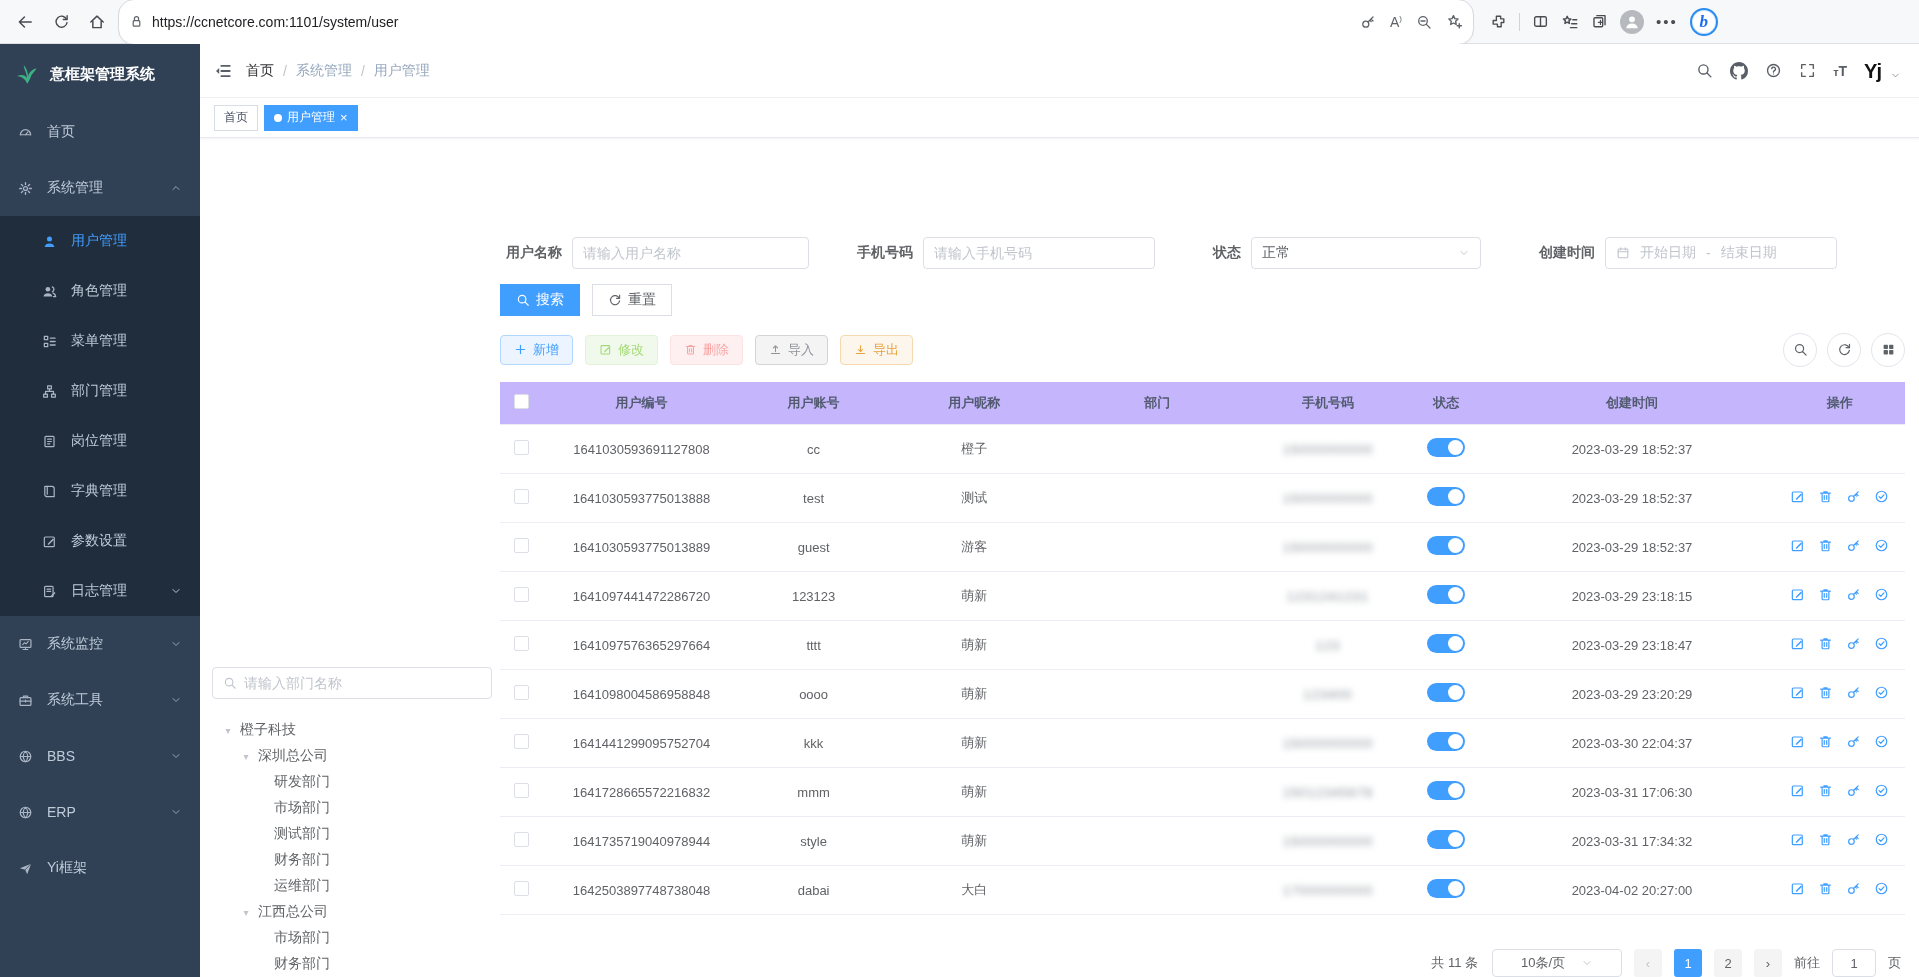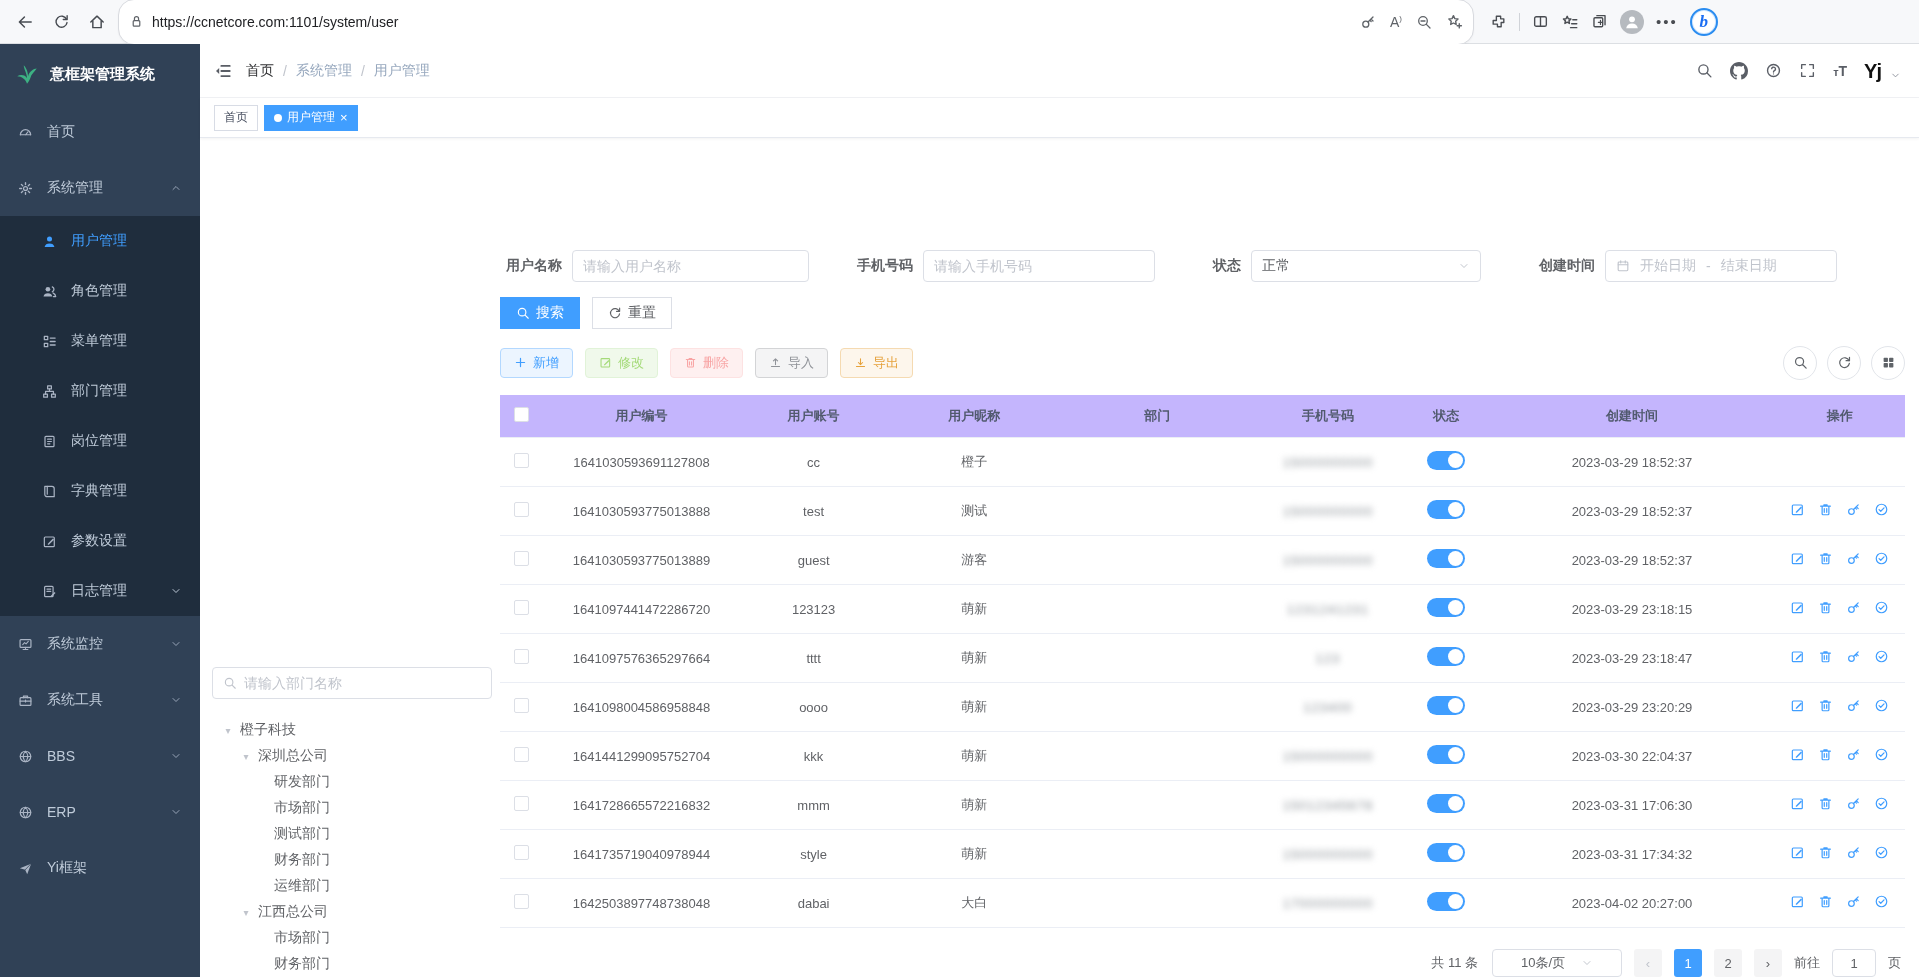--- a/index.html
+++ b/index.html
@@ -125,21 +125,21 @@
   .blur { filter:blur(3px); color:#8a9096; letter-spacing:1px; }
   .toggle { width:38px; height:19px; border-radius:10px; background:#409eff; position:relative;
     display:inline-block; cursor:pointer; }
   .toggle::after { content:""; position:absolute; right:2px; top:2px; width:15px; height:15px;
     border-radius:50%; background:#fff; }
   .row-actions { display:inline-flex; gap:13px; color:#409eff; }
   .row-actions .icon { cursor:pointer; }
 
   
   .pager-row { display:flex; align-items:center; justify-content:flex-end; gap:12px;
-    margin-top:21px; font-size:13px; color:#606266; padding-right:4px; }
+    margin-top:34px; font-size:13px; color:#606266; padding-right:4px; }
   .pg-total { margin-right:2px; }
   .pg-size { height:28px; width:130px; border:1px solid #dcdfe6; border-radius:4px;
     display:flex; align-items:center; justify-content:center; gap:16px; color:#606266;
     cursor:pointer; }
   .pg-size .chev { color:#c0c4cc; }
   .pg-btn { min-width:28px; height:28px; border-radius:3px; background:#f4f4f5; color:#606266;
     display:flex; align-items:center; justify-content:center; cursor:pointer; font-size:13px; }
   .pg-btn.disabled { color:#c0c4cc; }
   .pg-btn.active { background:#409eff; color:#fff; }
   .pg-goto-input { width:44px; height:28px; border:1px solid #dcdfe6; border-radius:4px;

